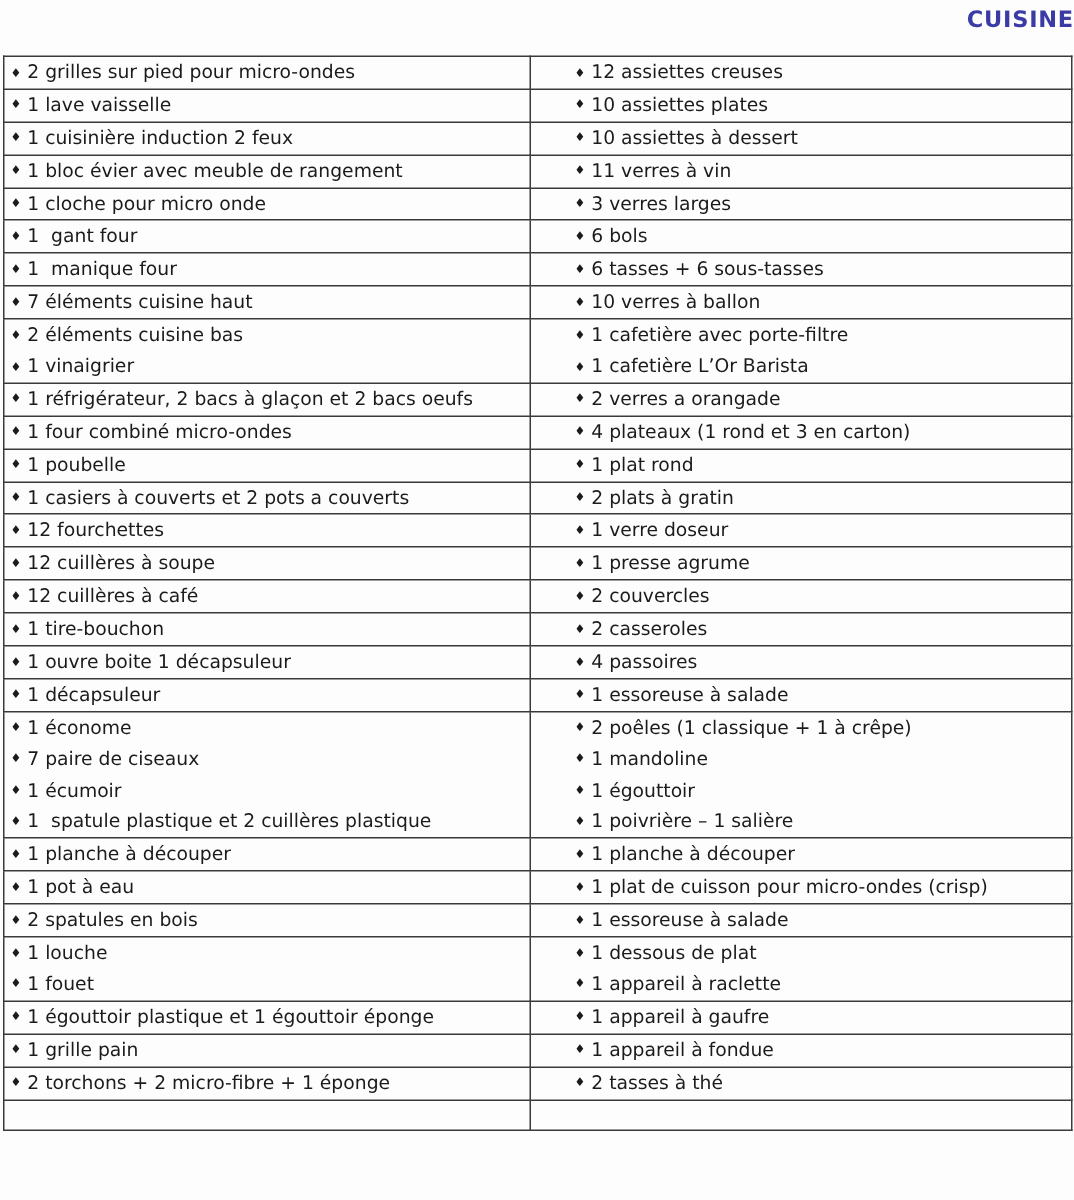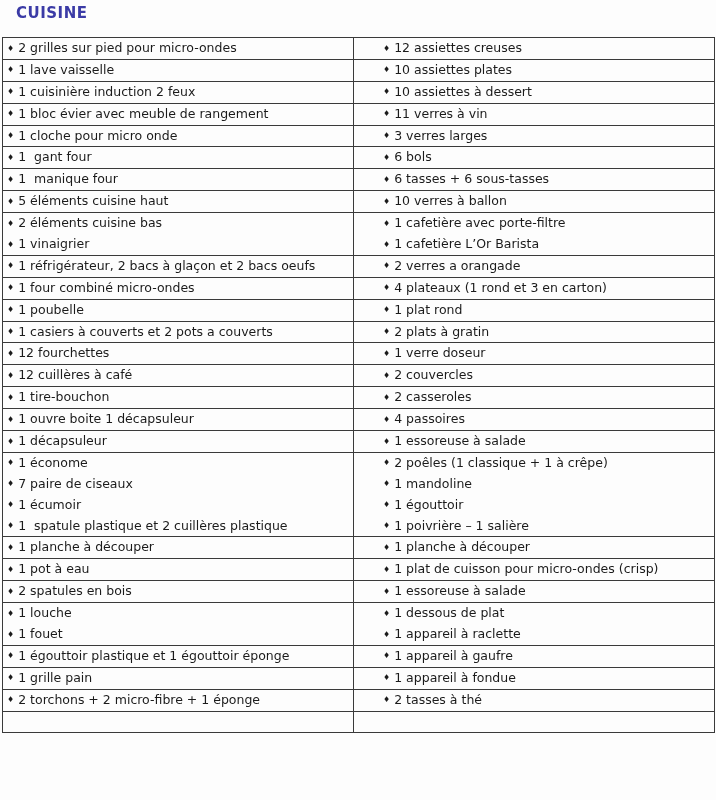--- a/index.html
+++ b/index.html
@@ -11,22 +11,22 @@
   *{box-sizing:border-box;}
   html,body{margin:0;padding:0;}
   body{
     width:716px;height:800px;
     background:var(--bg-color);
     font-family:"DejaVu Sans", sans-serif;
     color:var(--text-color);
     overflow:hidden;
   }
   .page-title{
-    margin:4px 0 0 16px;
-    text-align:left;
+    margin:4px 0 0 0;
+    text-align:right;
     font-size:15px;
     font-weight:bold;
     letter-spacing:0.5px;
     color:var(--title-color);
   }
   table.inventory{
     border-collapse:collapse;
     table-layout:fixed;
     width:712px;
     margin:15px 0 0 2px;
@@ -115,21 +115,21 @@
       <tr>
         <td class="col-left">
           <div class="item"><span class="bullet">♦</span><span>1  manique four</span></div>
         </td>
         <td class="col-right">
           <div class="item"><span class="bullet">♦</span><span>6 tasses + 6 sous-tasses</span></div>
         </td>
       </tr>
       <tr>
         <td class="col-left">
-          <div class="item"><span class="bullet">♦</span><span>5 éléments cuisine haut</span></div>
+          <div class="item"><span class="bullet">♦</span><span>7 éléments cuisine haut</span></div>
         </td>
         <td class="col-right">
           <div class="item"><span class="bullet">♦</span><span>10 verres à ballon</span></div>
         </td>
       </tr>
       <tr>
         <td class="col-left">
           <div class="item"><span class="bullet">♦</span><span>2 éléments cuisine bas</span></div>
           <div class="item"><span class="bullet">♦</span><span>1 vinaigrier</span></div>
         </td>
@@ -169,20 +169,28 @@
         <td class="col-right">
           <div class="item"><span class="bullet">♦</span><span>2 plats à gratin</span></div>
         </td>
       </tr>
       <tr>
         <td class="col-left">
           <div class="item"><span class="bullet">♦</span><span>12 fourchettes</span></div>
         </td>
         <td class="col-right">
           <div class="item"><span class="bullet">♦</span><span>1 verre doseur</span></div>
+        </td>
+      </tr>
+      <tr>
+        <td class="col-left">
+          <div class="item"><span class="bullet">♦</span><span>12 cuillères à soupe</span></div>
+        </td>
+        <td class="col-right">
+          <div class="item"><span class="bullet">♦</span><span>1 presse agrume</span></div>
         </td>
       </tr>
       <tr>
         <td class="col-left">
           <div class="item"><span class="bullet">♦</span><span>12 cuillères à café</span></div>
         </td>
         <td class="col-right">
           <div class="item"><span class="bullet">♦</span><span>2 couvercles</span></div>
         </td>
       </tr>

